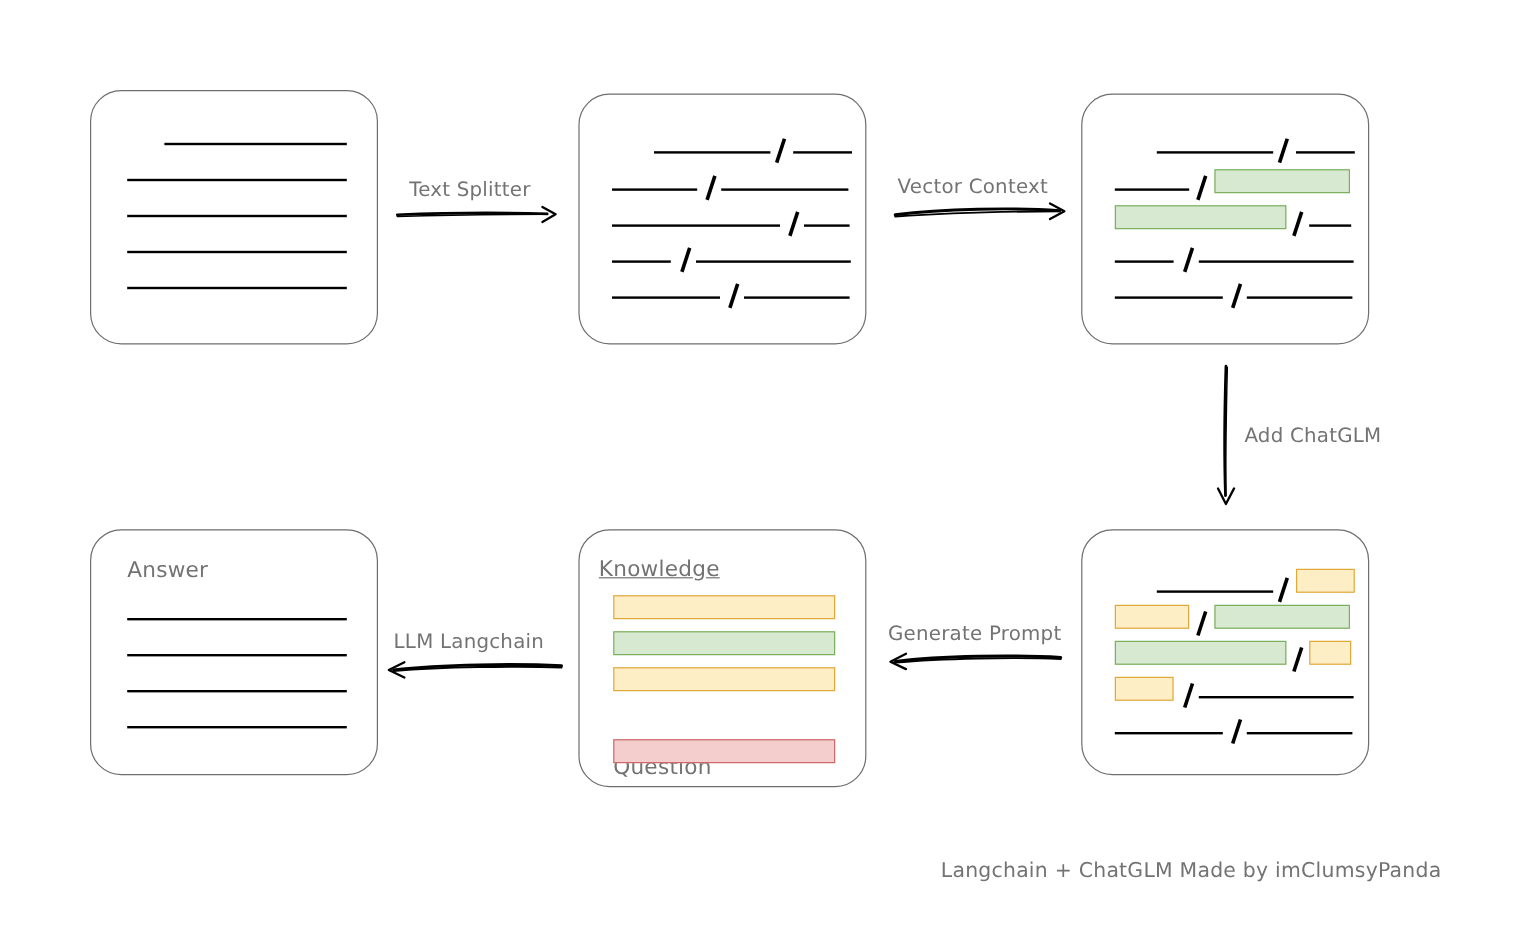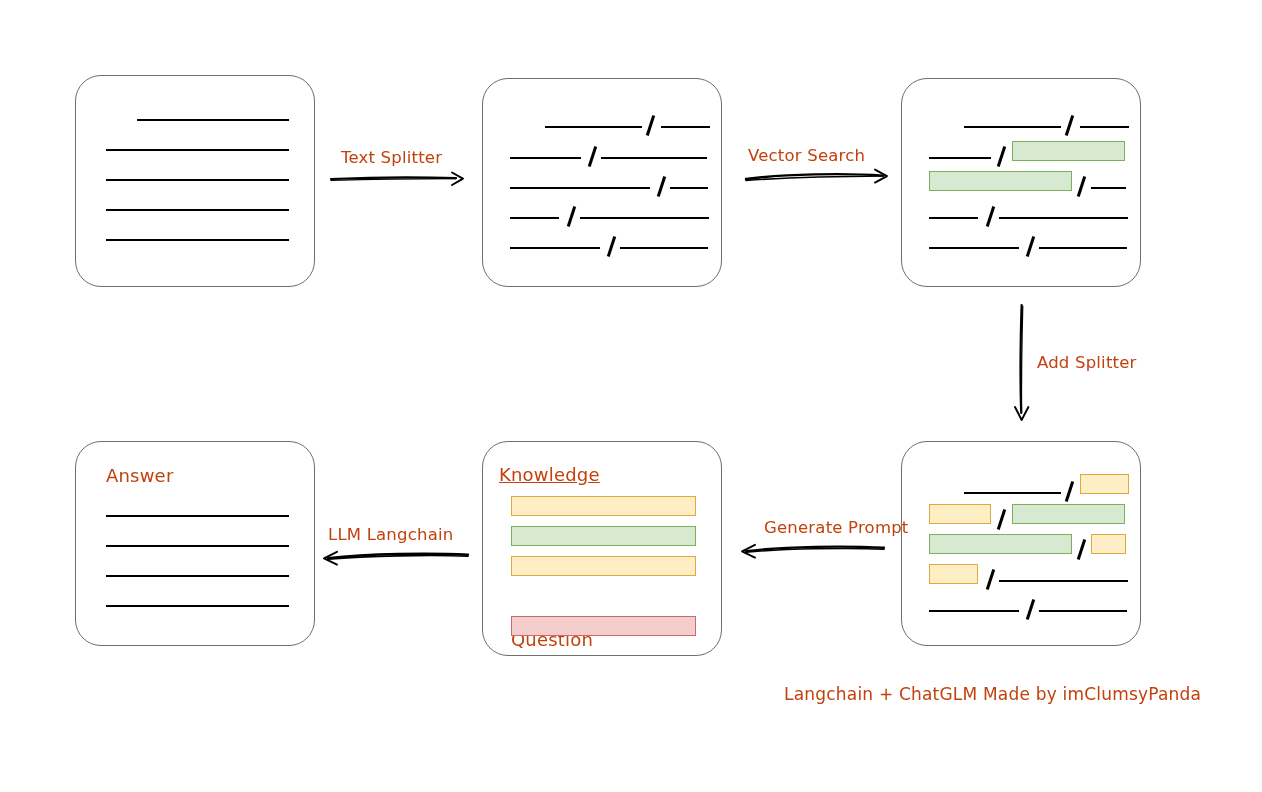--- a/index.html
+++ b/index.html
@@ -45,21 +45,21 @@
     border-style: solid;
     height: 20px;
   }
   .chip.green  { background: #d7ead1; border-color: #7cb05f; }
   .chip.yellow { background: #fdeec6; border-color: #e0a93b; }
   .chip.red    { background: #f4cdcd; border-color: #cb6a6a; }
 
   .hand {
     position: absolute;
     font-family: "DejaVu Sans", sans-serif;
-    color: #c2410c;
+    color: #737373;
     white-space: nowrap;
     letter-spacing: 0.2px;
   }
   .arrow-label {
     font-size: 16.5px;
   }
   .box-title {
     font-size: 18px;
   }
   .footer-note {
@@ -110,21 +110,21 @@
 
     <div class="rule" style="left:27px;  top:138px; width:49px;"></div>
     <div class="slash" style="left:87px;  top:127px; height:21px;"></div>
     <div class="rule" style="left:97px;  top:138px; width:129px;"></div>
 
     <div class="rule" style="left:27px;  top:168px; width:90px;"></div>
     <div class="slash" style="left:127px; top:157px; height:21px;"></div>
     <div class="rule" style="left:137px; top:168px; width:88px;"></div>
   </div>
 
-  <div class="hand arrow-label" style="left:748px; top:146px;">Vector Search</div>
+  <div class="hand arrow-label" style="left:748px; top:146px;">Vector Context</div>
   <svg class="arrow" style="left:745px; top:166px;" width="150" height="22" viewBox="0 0 150 22">
     <path d="M1,13 C40,8 100,6.8 138,9.6" stroke-width="2.4" stroke-linecap="round"></path>
     <path d="M1,14.4 C42,11.6 102,10.2 138,10.0" stroke-width="1.6" stroke-linecap="round"></path>
     <polyline points="130,3.6 142,10.1 130,16.6" stroke-width="1.9" stroke-linejoin="round" stroke-linecap="round"></polyline>
   </svg>
 
   <div class="box" style="left:901px; top:78px; width:240px; height:209px;">
 
     <div class="rule" style="left:62px;  top:47px;  width:97px;"></div>
     <div class="slash" style="left:166px; top:36px; height:21px;"></div>
@@ -140,21 +140,21 @@
 
     <div class="rule" style="left:27px;  top:138px; width:49px;"></div>
     <div class="slash" style="left:87px;  top:127px; height:21px;"></div>
     <div class="rule" style="left:97px;  top:138px; width:129px;"></div>
 
     <div class="rule" style="left:27px;  top:168px; width:90px;"></div>
     <div class="slash" style="left:127px; top:157px; height:21px;"></div>
     <div class="rule" style="left:137px; top:168px; width:88px;"></div>
   </div>
 
-  <div class="hand arrow-label" style="left:1037px; top:353px;">Add Splitter</div>
+  <div class="hand arrow-label" style="left:1037px; top:353px;">Add ChatGLM</div>
   <svg class="arrow" style="left:1010px; top:303px;" width="26" height="122" viewBox="0 0 26 122">
     <path d="M11.6,2 C10.4,40 10.2,82 11.2,110" stroke-width="2.2" stroke-linecap="round"></path>
     <path d="M12.8,3 C11.8,42 11.4,84 11.6,110" stroke-width="1.2" stroke-linecap="round"></path>
     <polyline points="5,104 11.6,117 18.4,104" stroke-width="1.9" stroke-linejoin="round" stroke-linecap="round"></polyline>
   </svg>
 
   <div class="box" style="left:901px; top:441px; width:240px; height:205px;">
 
     <div class="rule" style="left:62px;  top:50px;  width:97px;"></div>
     <div class="slash" style="left:166px; top:39px; height:21px;"></div>
@@ -170,21 +170,21 @@
 
     <div class="chip yellow" style="left:27px;  top:122px; width:49px;"></div>
     <div class="slash" style="left:87px;  top:127px; height:21px;"></div>
     <div class="rule" style="left:97px;  top:138px; width:129px;"></div>
 
     <div class="rule" style="left:27px;  top:168px; width:90px;"></div>
     <div class="slash" style="left:127px; top:157px; height:21px;"></div>
     <div class="rule" style="left:137px; top:168px; width:88px;"></div>
   </div>
 
-  <div class="hand arrow-label" style="left:740px; top:518px;margin-left:24px;">Generate Prompt</div>
+  <div class="hand arrow-label" style="left:740px; top:518px;">Generate Prompt</div>
   <svg class="arrow" style="left:736px; top:540px;" width="152" height="22" viewBox="0 0 152 22">
     <path d="M148,7.8 C110,5.6 48,6.4 10,11.2" stroke-width="2.4" stroke-linecap="round"></path>
     <path d="M148,9.2 C110,7.6 48,8.6 10,12.2" stroke-width="1.6" stroke-linecap="round"></path>
     <polyline points="19,4.8 6,11.4 19,17.6" stroke-width="1.9" stroke-linejoin="round" stroke-linecap="round"></polyline>
   </svg>
 
   <div class="box" style="left:482px; top:441px; width:240px; height:215px;">
     <div class="hand box-title" style="left:16px; top:22px;text-decoration:underline;">Knowledge</div>
     <div class="chip yellow" style="left:28px; top:54px; width:185px;"></div>
     <div class="chip green" style="left:28px; top:84px; width:185px;"></div>
@@ -201,15 +201,15 @@
   </svg>
 
   <div class="box" style="left:75px; top:441px; width:240px; height:205px;padding-left:24px;">
     <div class="hand box-title" style="left:30px; top:23px;">Answer</div>
     <div class="rule" style="left:30px; top:73px;  width:183px;"></div>
     <div class="rule" style="left:30px; top:103px; width:183px;"></div>
     <div class="rule" style="left:30px; top:133px; width:183px;"></div>
     <div class="rule" style="left:30px; top:163px; width:183px;"></div>
   </div>
 
-  <div class="hand footer-note" style="left:784px; top:684px;">Langchain + ChatGLM Made by imClumsyPanda</div>
+  <div class="hand footer-note" style="left:784px; top:716px;">Langchain + ChatGLM Made by imClumsyPanda</div>
 
 </div>
 
 </body></html>

